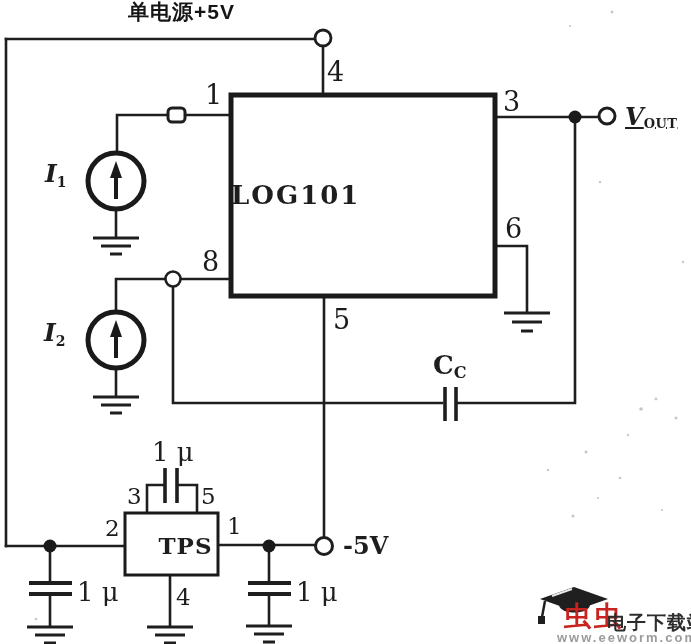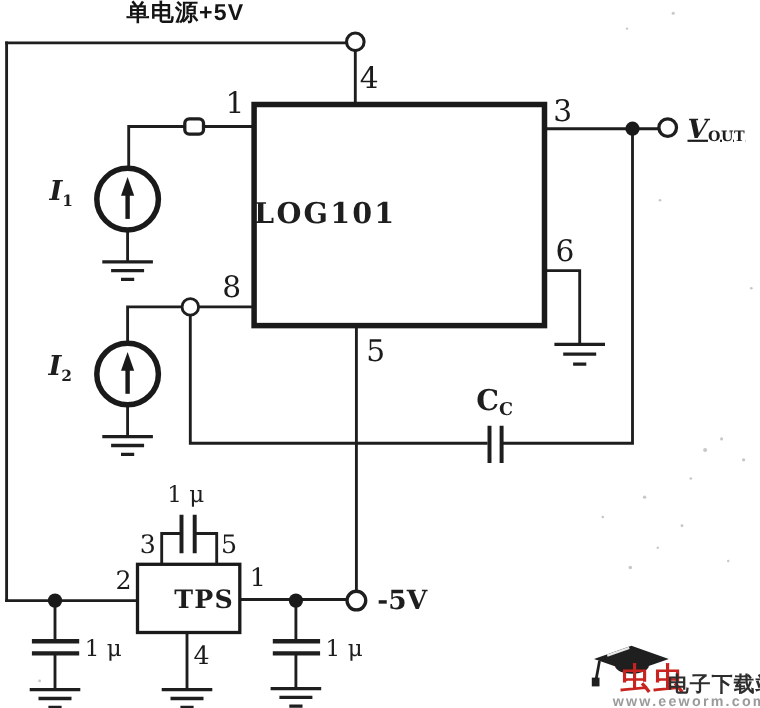--- a/index.html
+++ b/index.html
@@ -7,21 +7,21 @@
         font-family:"DejaVu Serif","Liberation Serif",serif;color:#1e1e1e;}
   .lbl{position:absolute;line-height:1;white-space:nowrap;}
   .title{font-family:"Liberation Sans","DejaVu Sans",sans-serif;font-weight:bold;
          font-size:21px;letter-spacing:1px;color:#151515;}
   .pin{font-size:27px;color:#1b1b1b;}
   .pin-s{font-size:23px;}
   .icname{font-size:26px;font-weight:600;letter-spacing:2px;text-align:left;}
   .tpsname{font-size:23px;font-weight:600;letter-spacing:1px;text-align:center;}
   .src{font-style:italic;font-size:25px;font-weight:600;}
   .sub{font-size:14px;font-style:normal;font-weight:600;vertical-align:-5px;}
-  .capv{font-size:21px;}
+  .capv{font-size:26px;}
   .ccl{font-size:26px;font-weight:600;}
   .ccl .sub{font-size:16px;vertical-align:-4px;}
   .neg{font-size:24px;font-weight:700;}
   .vout{font-size:24px;font-style:italic;font-weight:bold;text-decoration:underline;}
   .vout .sub{font-size:13px;font-weight:bold;vertical-align:-3px;letter-spacing:0.5px;}
   .wm-cn{font-family:"Liberation Sans","DejaVu Sans",sans-serif;font-size:27px;font-weight:bold;
          color:#c8231e;letter-spacing:3px;}
   .wm-desc{font-family:"Liberation Sans","DejaVu Sans",sans-serif;font-size:19px;font-weight:bold;
          color:#2d2d2d;letter-spacing:1px;}
   .wm-url{font-family:"Liberation Sans","DejaVu Sans",sans-serif;font-size:13px;font-weight:bold;
@@ -128,21 +128,21 @@
 
     <g>
       <polygon points="540,599 574,587 608,599 574,611" fill="#1f1f1f"></polygon>
       <path d="M559,605 C560,615 589,615 590,605 L588,601 L561,601 Z" fill="#1f1f1f"></path>
       <polyline points="545,601 542,617" stroke="#1f1f1f" stroke-width="2.5" fill="none"></polyline>
       <rect x="538" y="616" width="7" height="8" fill="#1f1f1f"></rect>
       <line x1="552" y1="596" x2="572" y2="589" stroke="#e8e8e8" stroke-width="2"></line>
     </g>
   </svg>
 
-  <div class="lbl title" style="left:115px;top:1px;">单电源+5V</div>
+  <div class="lbl title" style="left:128px;top:1px;">单电源+5V</div>
 
   <div class="lbl pin" style="left:327px;top:58px;">4</div>
   <div class="lbl pin" style="left:205px;top:81px;">1</div>
   <div class="lbl pin" style="left:503px;top:88px;">3</div>
   <div class="lbl pin" style="left:202px;top:248px;">8</div>
   <div class="lbl pin" style="left:505px;top:215px;">6</div>
   <div class="lbl pin" style="left:333px;top:306px;">5</div>
 
   <div class="lbl icname" style="left:231px;top:182px;width:264px;">LOG101</div>
 

